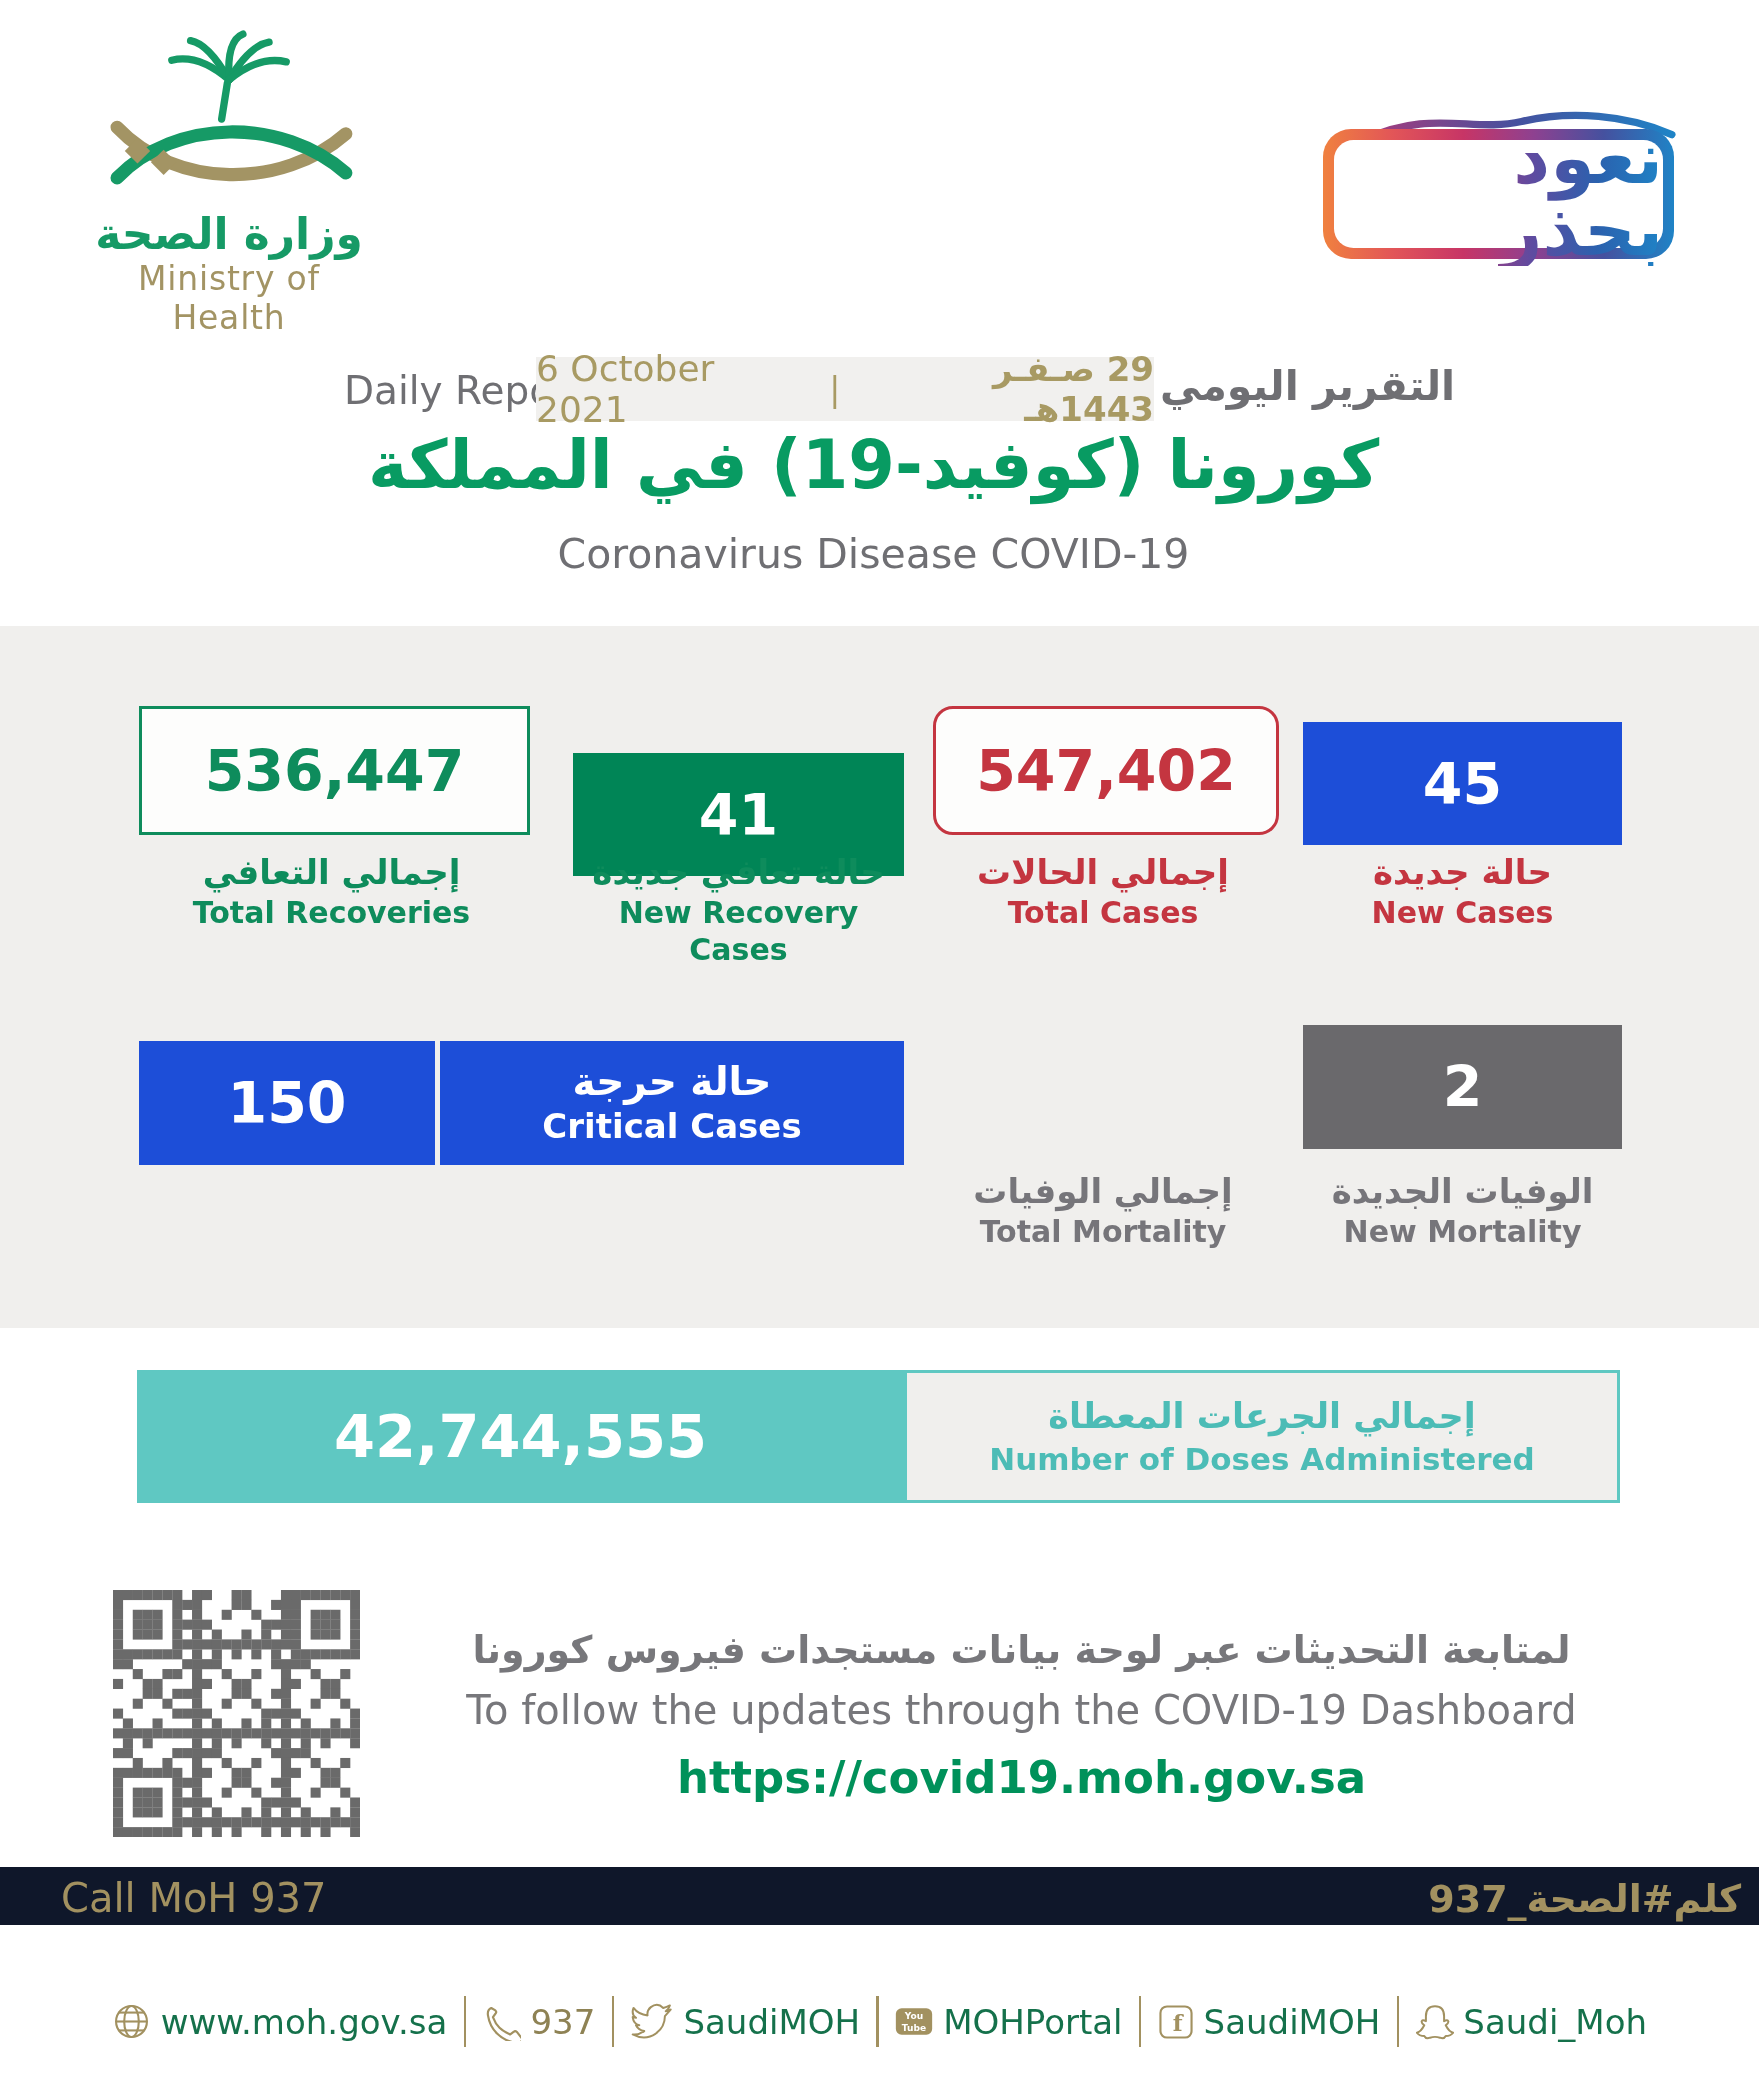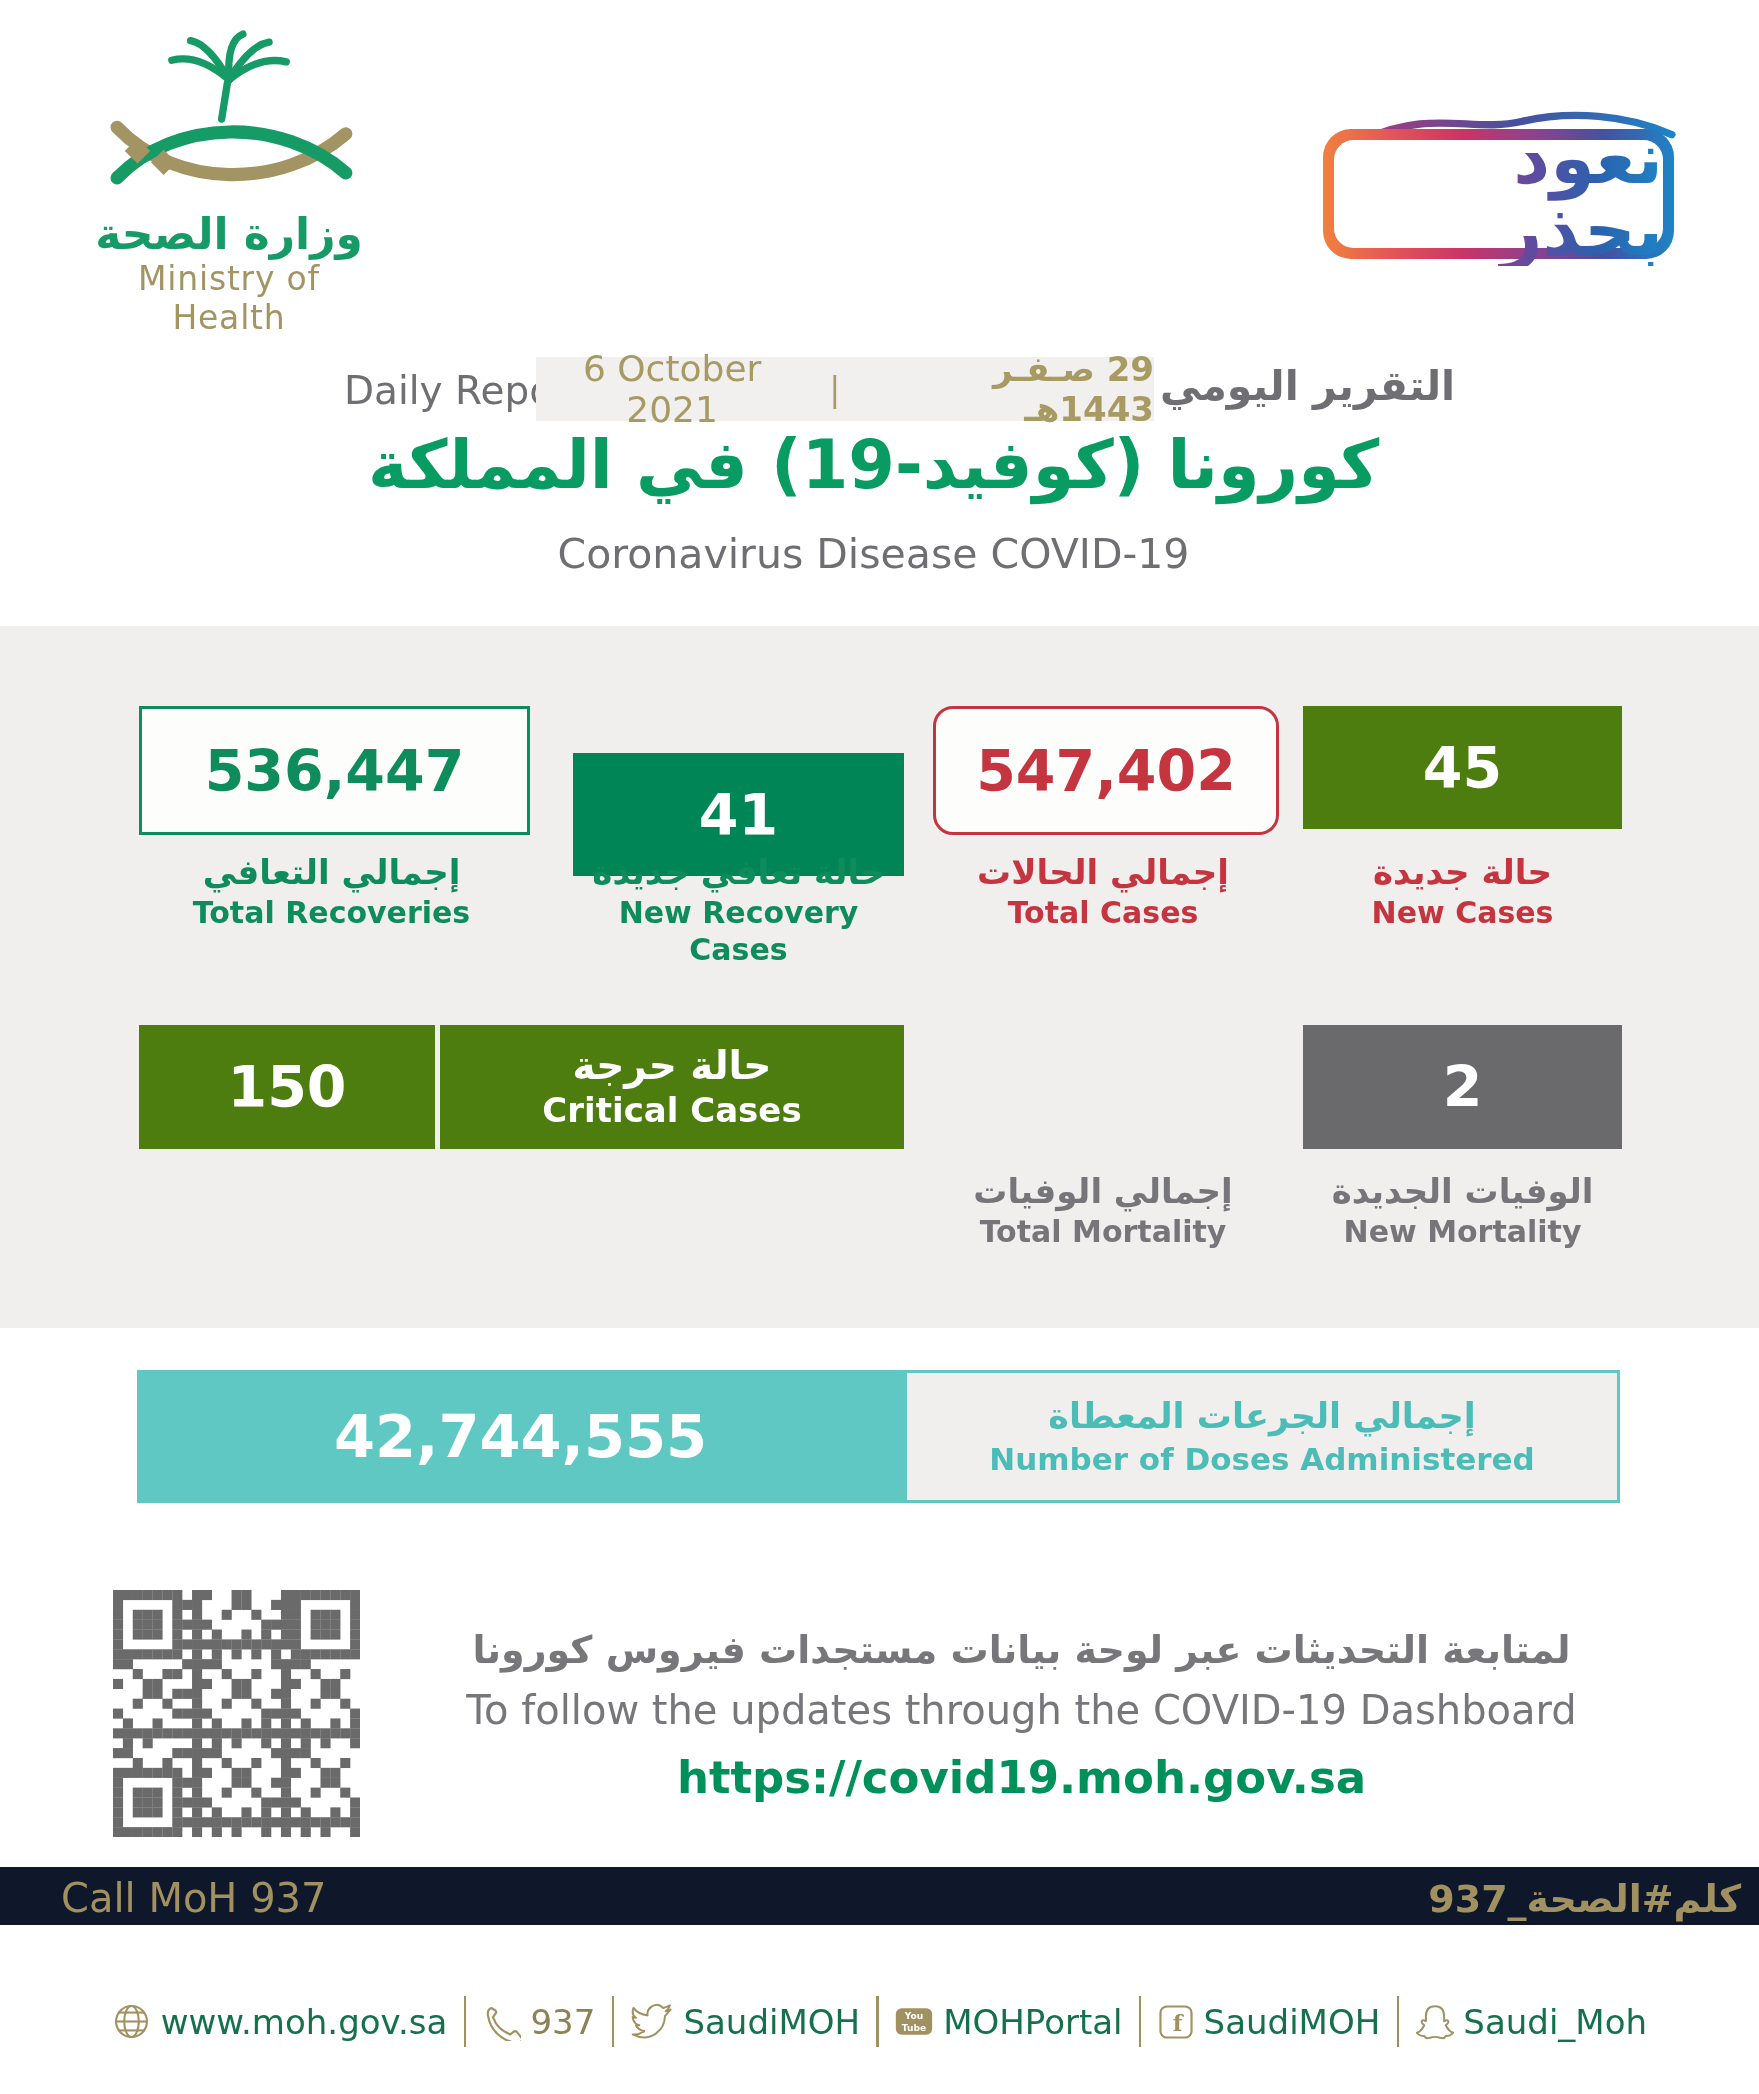--- a/index.html
+++ b/index.html
@@ -18,21 +18,21 @@
   .date-box{background:#F1F0EE;color:#A89A63;}
   .title-ar{font-size:67px;font-weight:bold;color:#089B62;text-align:center;}
   .title-en{font-size:41px;color:#6F6F73;text-align:center;}
 
   
   .panel{background:#F0EFED;}
   .sbox{position:absolute;display:flex;align-items:center;justify-content:center;font-weight:bold;font-size:57px;}
   .outline-green{background:#FDFDFC;border:3.3px solid #0E8C5C;color:#0E8C5C;}
   .fill-green{background:#008556;color:#ffffff;margin-top:47px;}
   .outline-red{background:#FDFDFC;border:3.3px solid #C43540;color:#C43540;}
-  .fill-red{background:#4d7c0f;color:#ffffff;}
+  .fill-red{background:#1d4ed8;color:#ffffff;margin-top:16px;}
   .outline-gray{background:#FDFDFC;border:3.3px solid #8C8B8E;color:#76757A;}
   .fill-gray{background:#6A696C;color:#ffffff;}
   .slabel{position:absolute;text-align:center;line-height:1.25;}
   .slabel .ar{font-size:34px;font-weight:bold;}
   .slabel .en{font-size:30px;font-weight:bold;}
   .lab-green{color:#0E8C5C;}
   .lab-red{color:#C43540;}
   .lab-gray{color:#76757A;}
   .critical-lines{text-align:center;color:#fff;line-height:1.2;}
   .critical-lines .ar{font-size:39px;font-weight:bold;}
@@ -104,21 +104,21 @@
     <path d="M8 52 C 90 14, 140 44, 200 30 C 260 16, 330 22, 384 46" stroke="url(#swg)" stroke-width="9" fill="none" stroke-linecap="round"></path>
   </svg>
   <div class="abs badge-outer center" style="left:1323px;top:129px;">
     <div class="badge-inner center">
       <span class="badge-text" dir="rtl" lang="ar">نعود بحذر</span>
     </div>
   </div>
 
   <div class="abs report-gray" style="left:344px;top:368px;font-size:39px;">Daily Report</div>
   <div class="abs date-box center" style="left:536px;top:357px;width:618px;height:64px;gap:21px;">
-    <span style="font-size:36px;text-align:center;">6 October 2021</span>
+    <span style="font-size:36px;">6 October 2021</span>
     <span style="font-size:33px;">|</span>
     <span style="font-size:34px;font-weight:bold;" dir="rtl" lang="ar">29 صـفـر 1443هـ</span>
   </div>
   <div class="abs report-gray" dir="rtl" lang="ar" style="left:1160px;top:362px;font-size:41px;font-weight:bold;">التقرير اليومي</div>
 
   <div class="abs title-ar" dir="rtl" lang="ar" style="left:135px;top:426px;width:1477px;">كورونا (كوفيد-19) في المملكة</div>
   <div class="abs title-en" style="left:135px;top:530px;width:1477px;">Coronavirus Disease COVID-19</div>
 
   <div class="abs panel" style="left:0;top:626px;width:1759px;height:702px;"></div>
 

